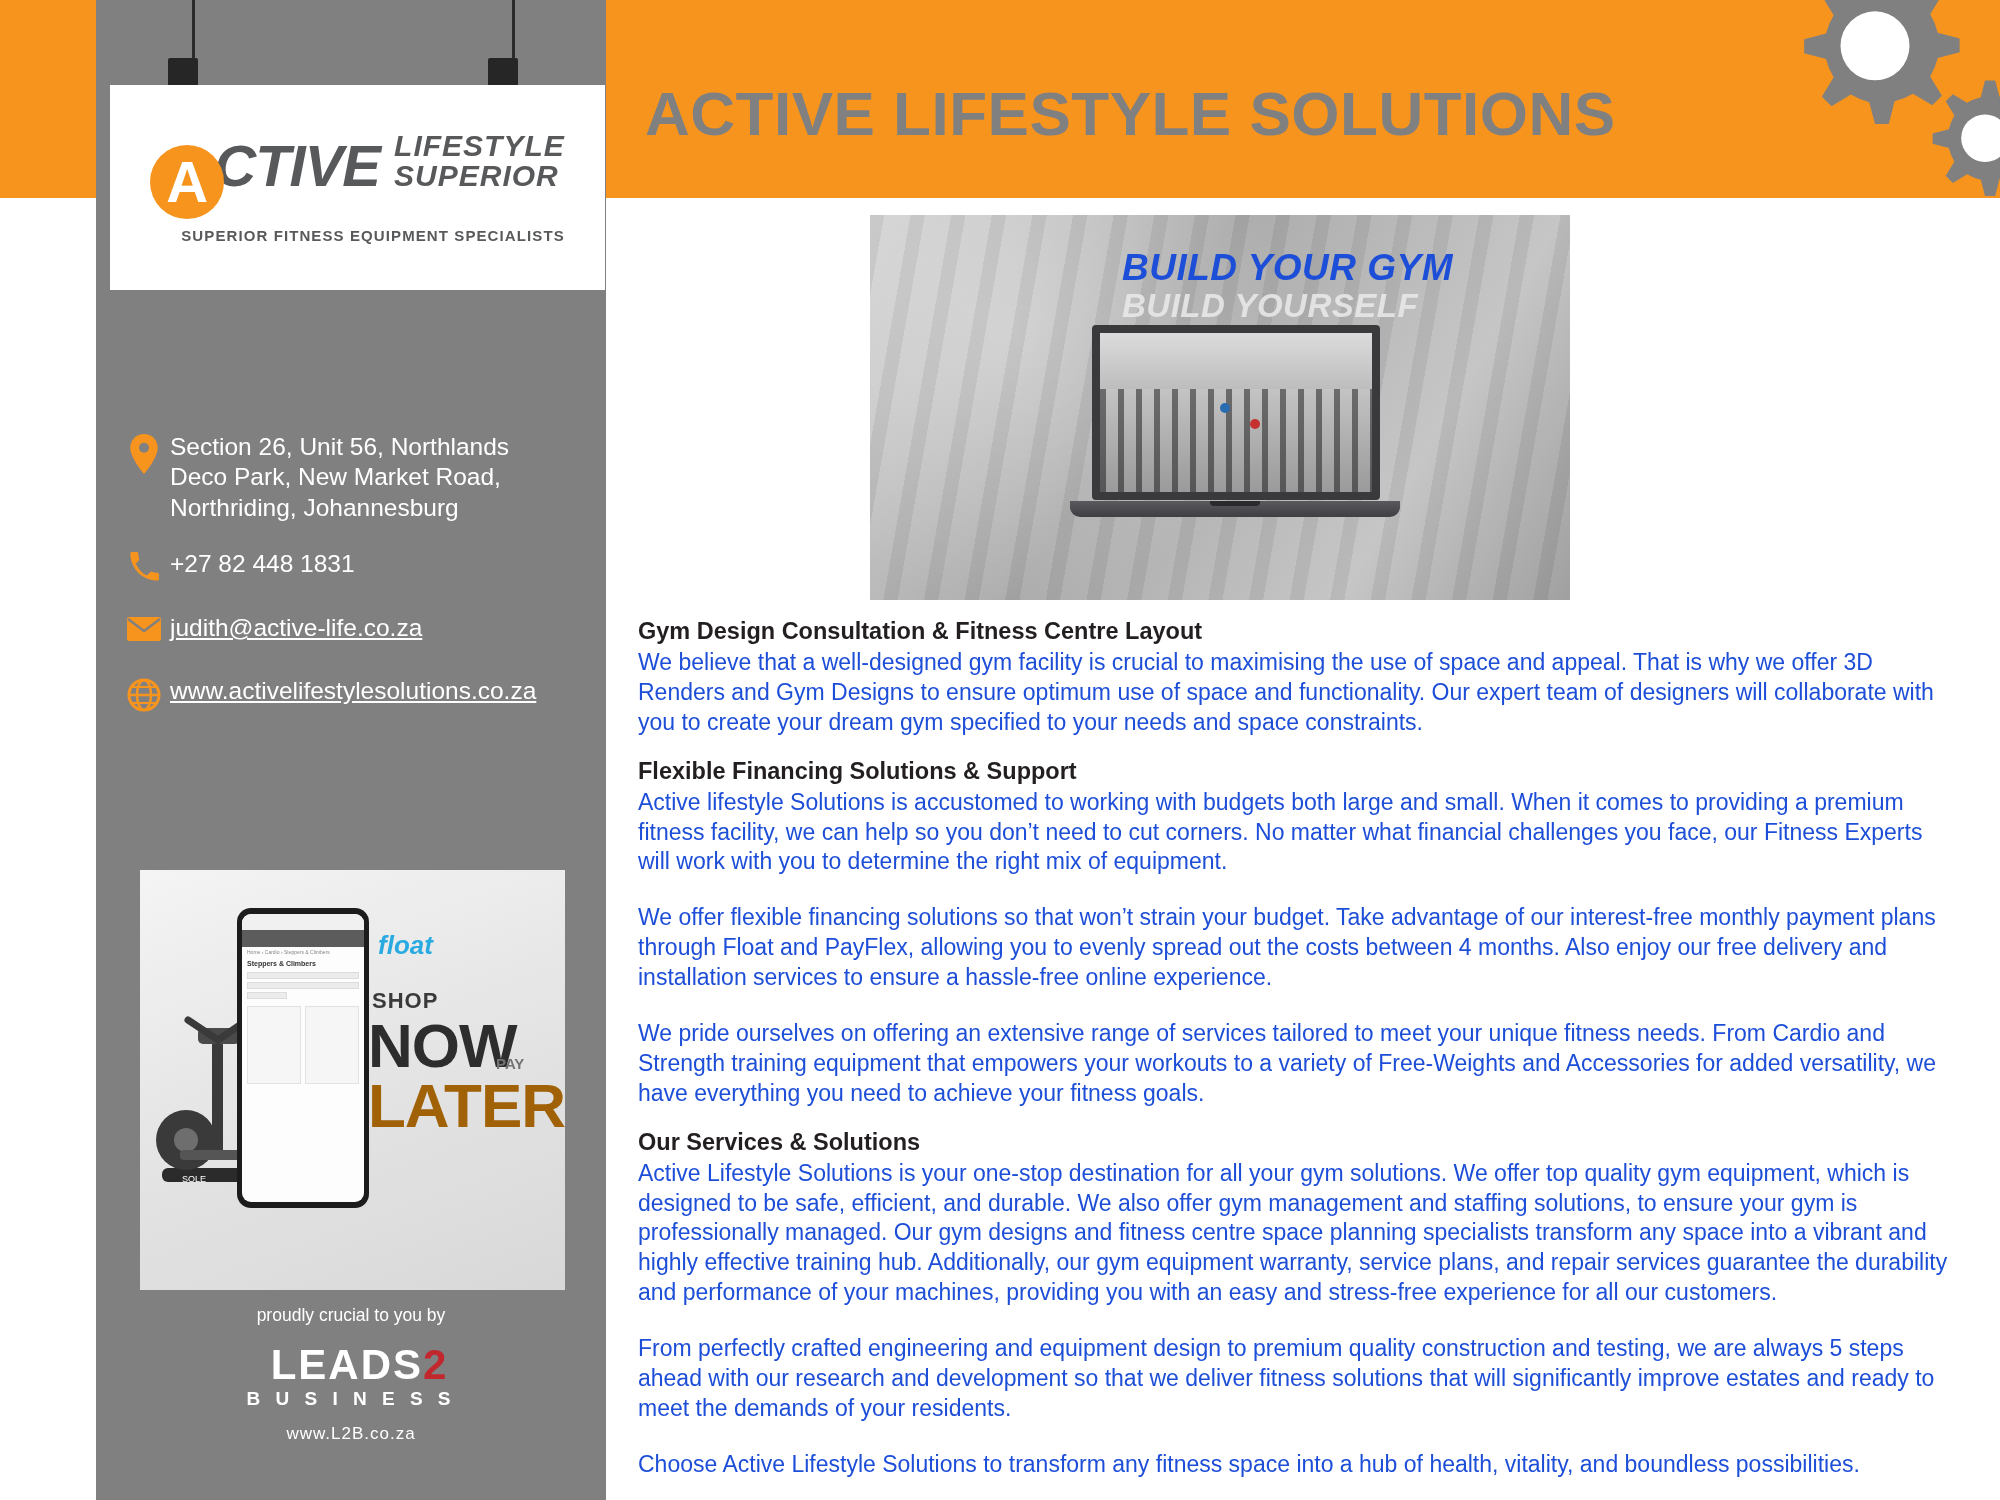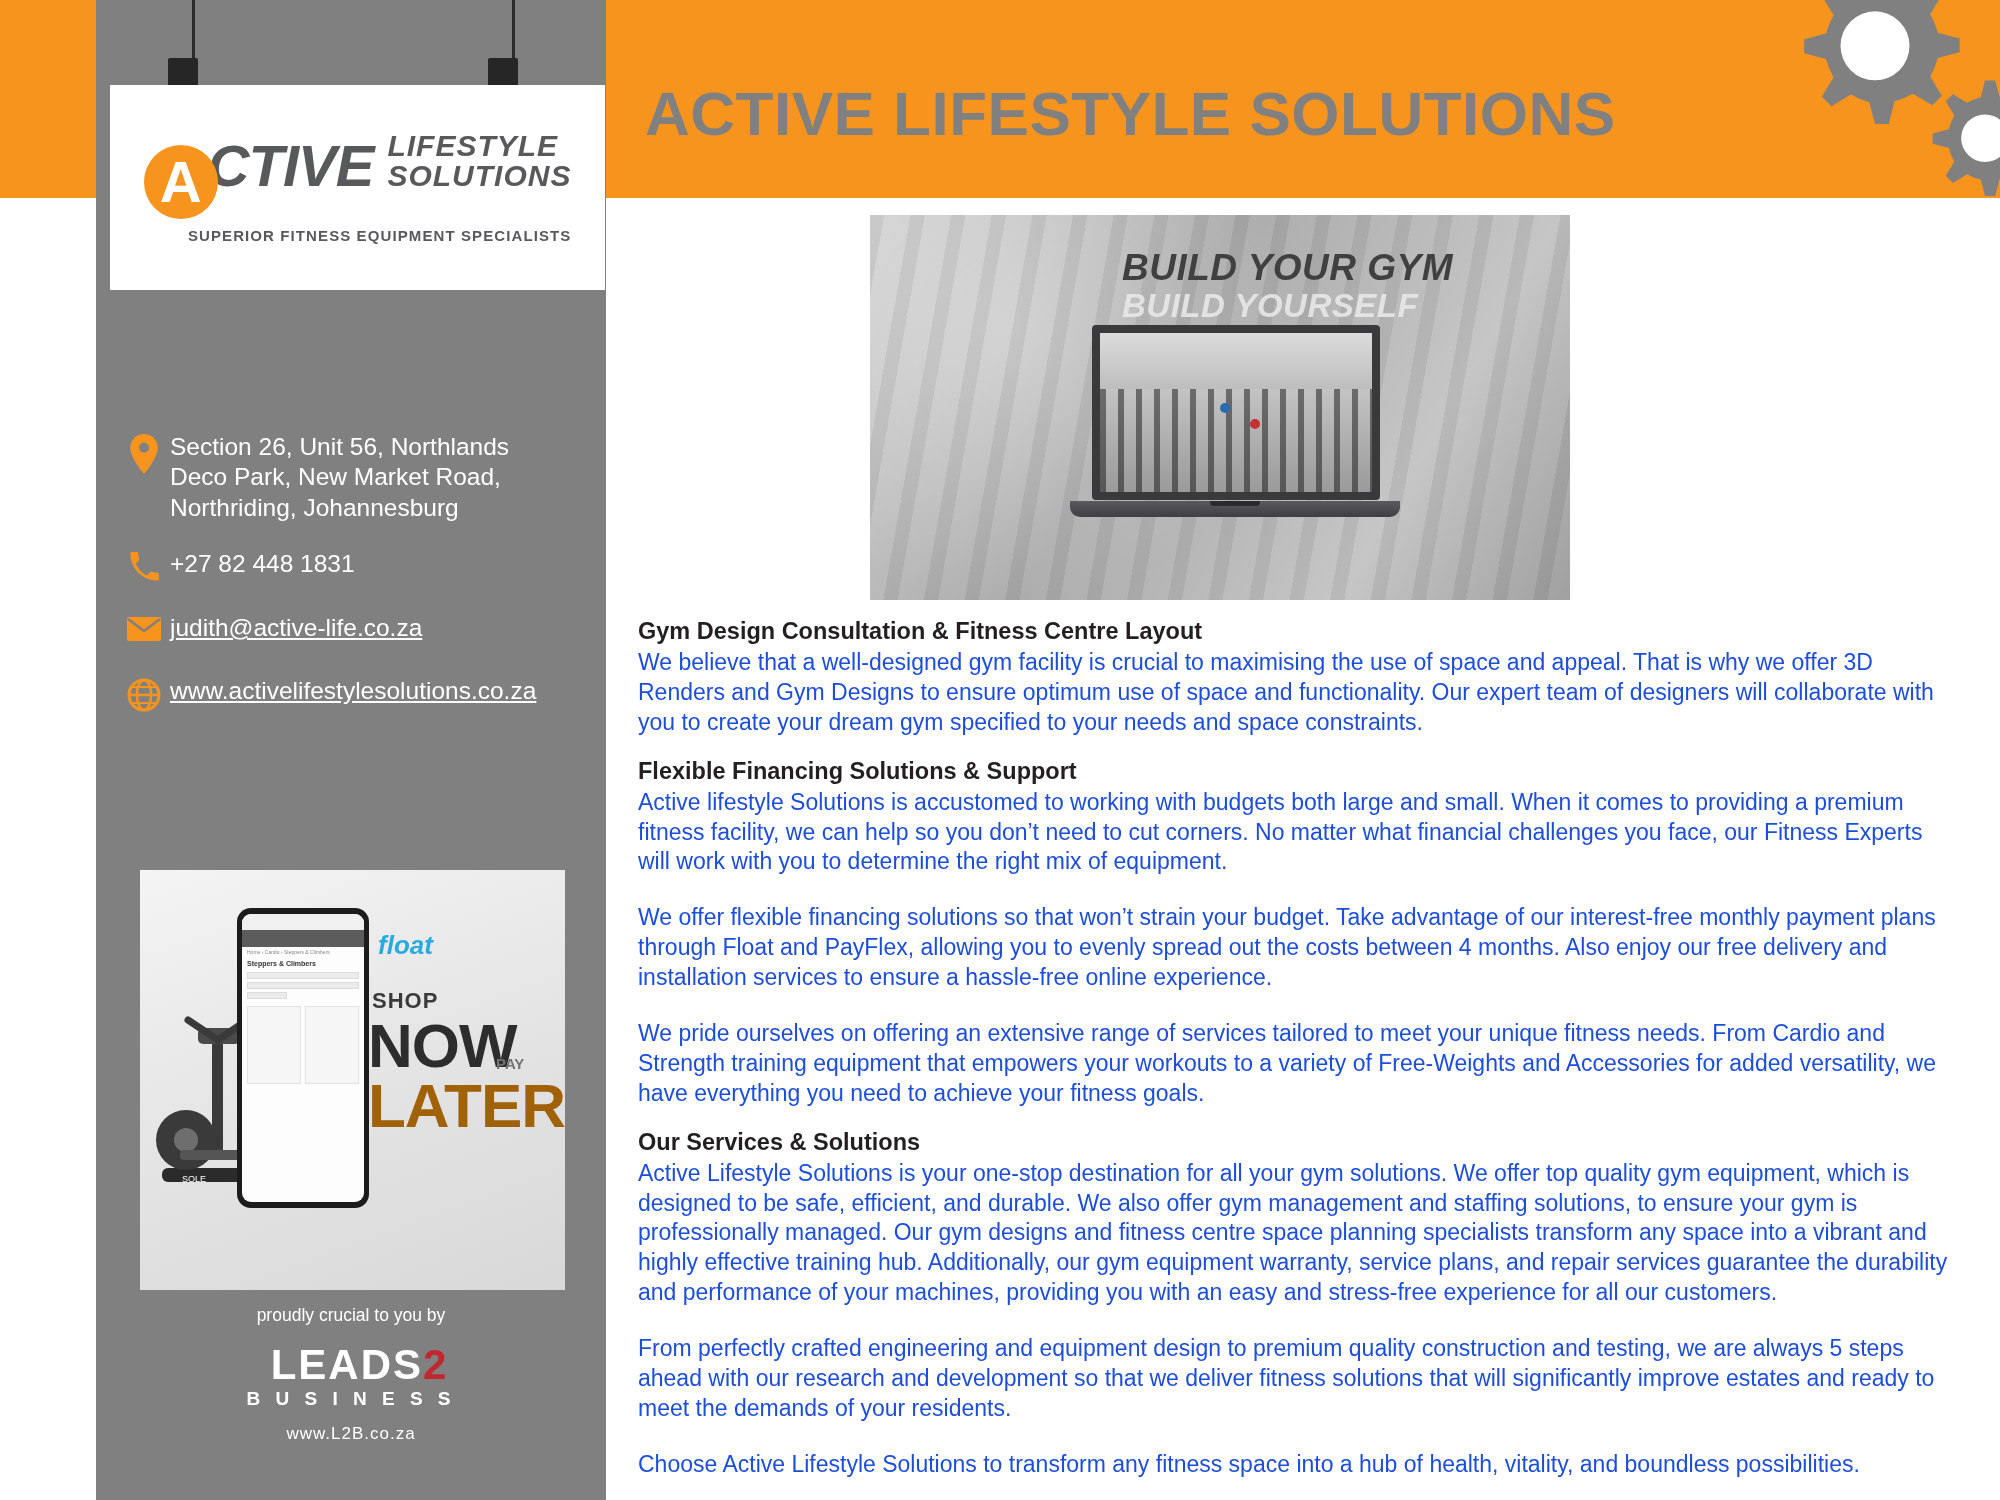--- a/index.html
+++ b/index.html
@@ -242,21 +242,21 @@
   }
   .hero-bg::after{
     content:"";
     position:absolute; inset:0;
     background:
       repeating-linear-gradient(100deg, rgba(0,0,0,.10) 0 14px, rgba(255,255,255,.06) 14px 40px);
     opacity:.55;
   }
   .hero-t1 {
     position: absolute; left: 252px; top: 32px;
-    font-size: 37px; font-weight: bold; color: #404040;
+    font-size: 37px; font-weight: bold; color: #1d4ed8;
     letter-spacing: 0.5px;
     font-style: italic;
   }
   .hero-t2 {
     position: absolute; left: 252px; top: 72px;
     font-size: 33px; font-weight: bold; color: #e8e8e8;
     letter-spacing: 0.5px; opacity:.9;
     font-style: italic;
   }
   .laptop {
@@ -333,21 +333,21 @@
   <div class="clip-line" style="left:192px; height:62px;"></div>
   <div class="clip-line" style="left:512px; height:62px;"></div>
   <div class="clip" style="left:168px; top:58px; height:36px;"></div>
   <div class="clip" style="left:488px; top:58px; height:36px;"></div>
 
   <div class="logo-card">
     <div class="logo-wrap">
       <div>
         <span class="logo-a"></span><span class="logo-ctive">CTIVE</span><span class="logo-right">
           <div class="logo-life">LIFESTYLE</div>
-          <div class="logo-sol">SOLUTIONS</div>
+          <div class="logo-sol">SUPERIOR</div>
         </span>
         <div class="logo-tag" style="text-align:right;">SUPERIOR FITNESS EQUIPMENT SPECIALISTS</div>
       </div>
     </div>
   </div>
 
   <div class="contact" style="top:432px;">
 
     <div class="contact-row">
       <div class="contact-icon">

